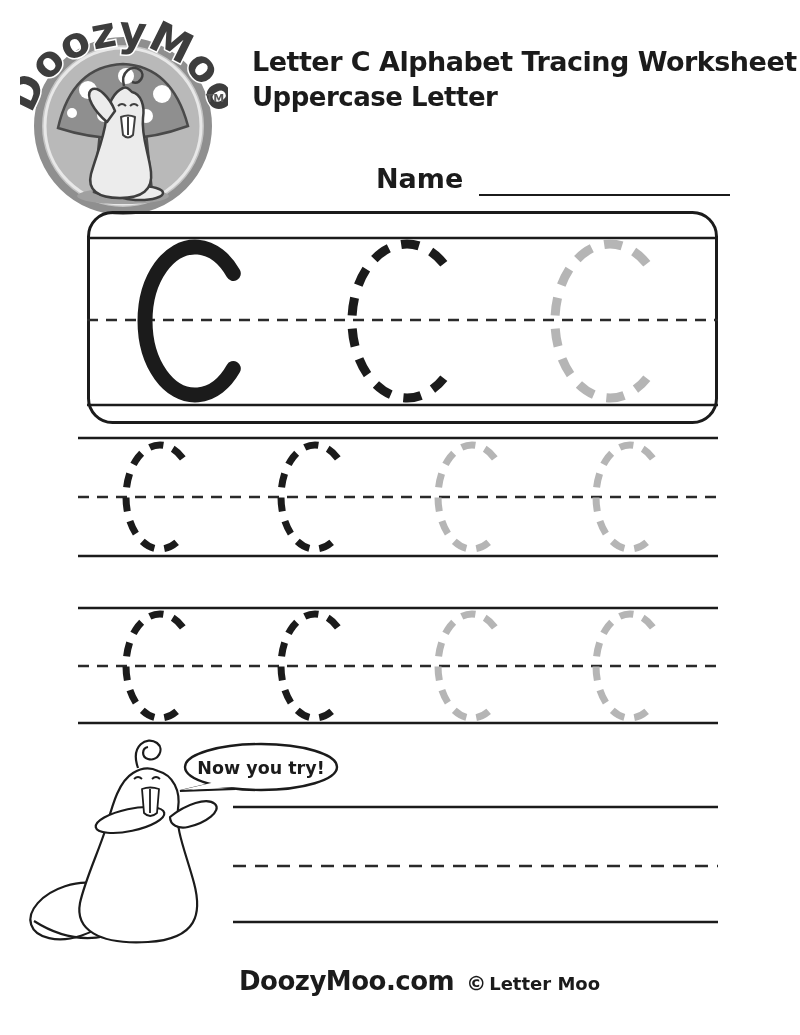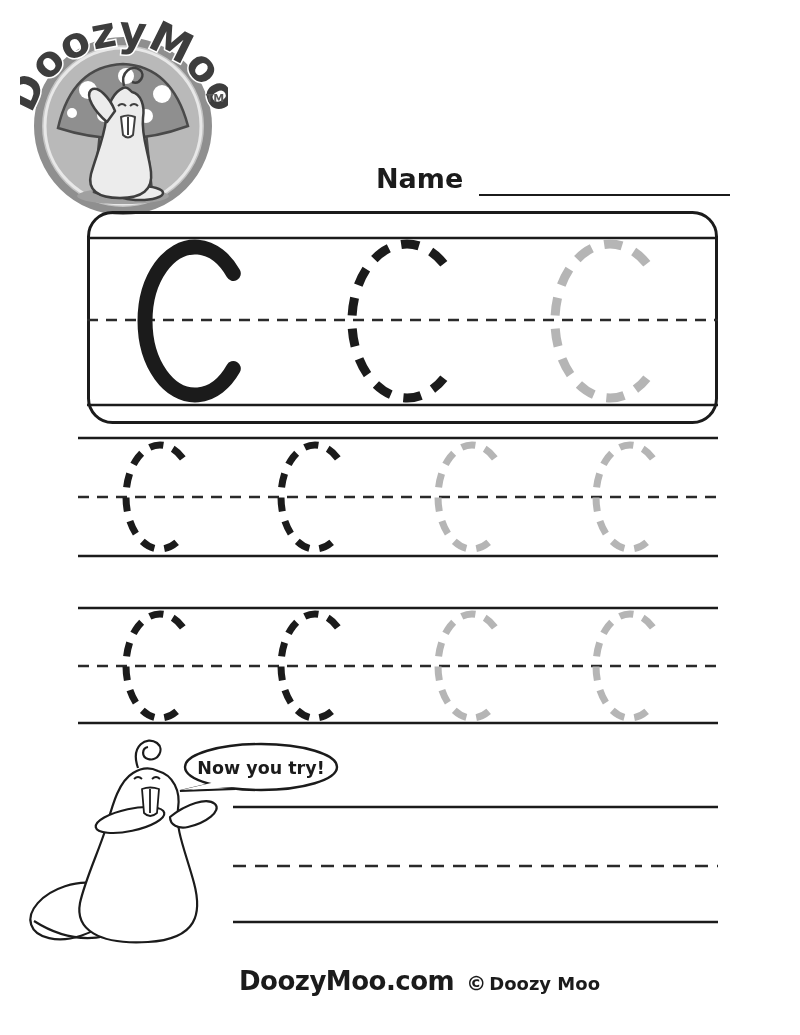--- a/index.html
+++ b/index.html
@@ -61,20 +61,22 @@
   <defs>
       <path id="logoArc" d="M 10,112 A 94,94 0 0 1 196,112"></path>
     </defs>
   <text font-size="42" font-weight="bold" fill="#3d3d3d" stroke="#ffffff" stroke-width="3" style="paint-order:stroke">
     <textPath href="#logoArc" startOffset="50%" text-anchor="middle">DoozyMoo</textPath>
   </text>
   <text x="195" y="88" font-size="11" font-weight="bold" fill="#5a5a5a" text-anchor="middle">TM</text>
 </svg>
 
 <div class="abs" id="title-block">
+  <div id="title-line1">Letter C Alphabet Tracing Worksheet</div>
+  <div id="title-line2">Uppercase Letter</div>
 </div>
 
 <div class="abs" id="name-label">Name</div>
 <div class="abs" id="name-line"></div>
 
 <svg class="abs" id="display-box" width="631" height="213" viewBox="0 0 631 213">
   <rect x="1.5" y="1.5" width="628" height="210" rx="24" fill="none" stroke="#1b1b1b" stroke-width="3"></rect>
   <line x1="0" y1="27" x2="631" y2="27" stroke="#1b1b1b" stroke-width="2.4"></line>
   <line x1="0" y1="109" x2="631" y2="109" stroke="#2a2a2a" stroke-width="2.4" stroke-dasharray="11 8"></line>
   <line x1="0" y1="194" x2="631" y2="194" stroke="#1b1b1b" stroke-width="2.4"></line>
@@ -137,15 +139,15 @@
 <svg class="abs" style="left:230px;top:800px" width="490" height="130" viewBox="0 0 490 130">
   <line x1="3" y1="7" x2="488" y2="7" stroke="#1b1b1b" stroke-width="2.4"></line>
   <line x1="3" y1="66" x2="488" y2="66" stroke="#2a2a2a" stroke-width="2.4" stroke-dasharray="13 9"></line>
   <line x1="3" y1="122" x2="488" y2="122" stroke="#1b1b1b" stroke-width="2.4"></line>
 </svg>
 
 <div class="abs" id="footer">
   <div id="footer-site">DoozyMoo.com</div>
   <div id="footer-copy">
     <span class="csym">©</span>
-    <span>Doozy Moo</span>
+    <span>Letter Moo</span>
   </div>
 </div>
 
 </body></html>

